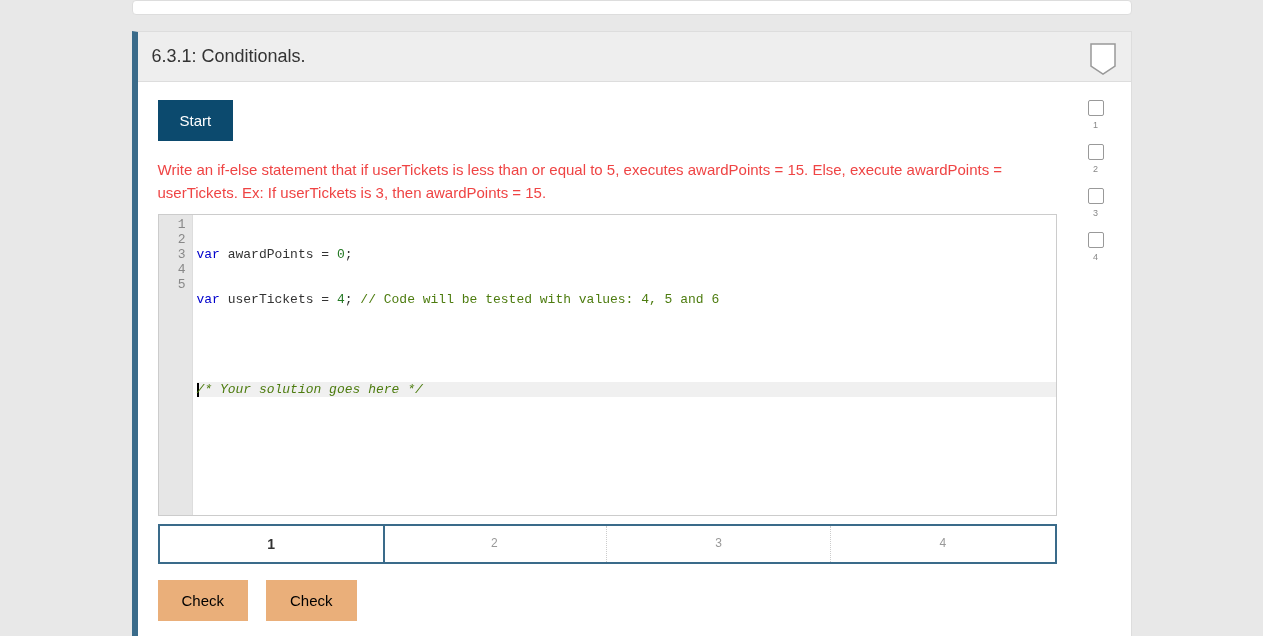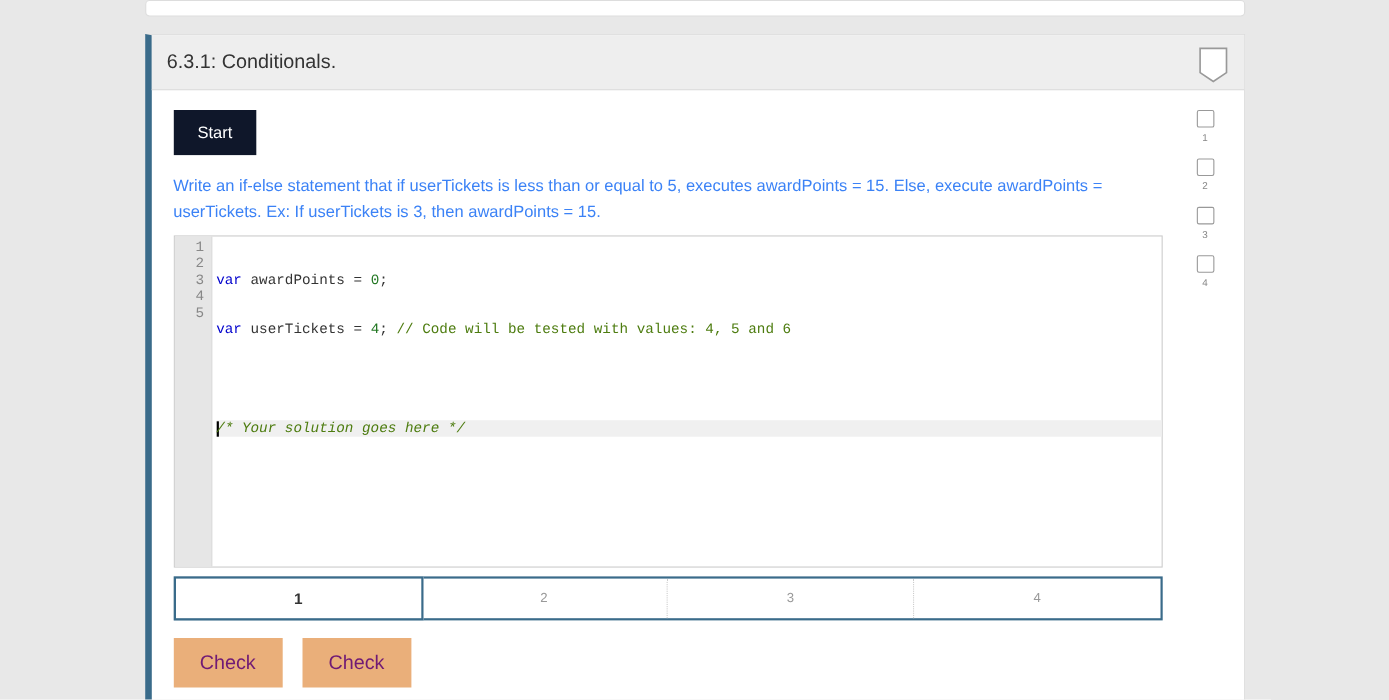--- a/index.html
+++ b/index.html
@@ -93,31 +93,31 @@
       height: 16px;
       border: 1px solid #999;
       border-radius: 2px;
       background: #fff;
     }
     .sidecheck-num {
       font-size: 9px;
       color: #888;
     }
     .start-btn {
-      background: #0f172a;
+      background: #0c4a6e;
       color: #fff;
       border: none;
       padding: 12px 22px;
       font-size: 15px;
       cursor: pointer;
       margin-bottom: 18px;
     }
     .prompt-text {
       font-size: 15px;
-      color: #3b82f6;
+      color: #ef4444;
       line-height: 1.5;
       margin-bottom: 10px;
     }
     .code-editor {
       border: 1px solid #ccc;
       display: flex;
       height: 302px;
       font-family: Consolas, "Courier New", monospace;
       font-size: 13px;
       position: relative;
@@ -182,24 +182,24 @@
       z-index: 1;
       background: #fff;
     }
     .btn-row {
       display: flex;
       gap: 18px;
       margin-top: 16px;
     }
     .soft-btn {
       background: #eaaf7a;
-      color: #701a75;
+      color: #000000;
       border: none;
       padding: 12px 24px;
-      font-size: 18px;
+      font-size: 15px;
       cursor: pointer;
     }
   </style>
 </head>
 <body>
 
 <div class="main-wrapper">
   <div class="prev-card"></div>
 
   <div class="activity-card">

